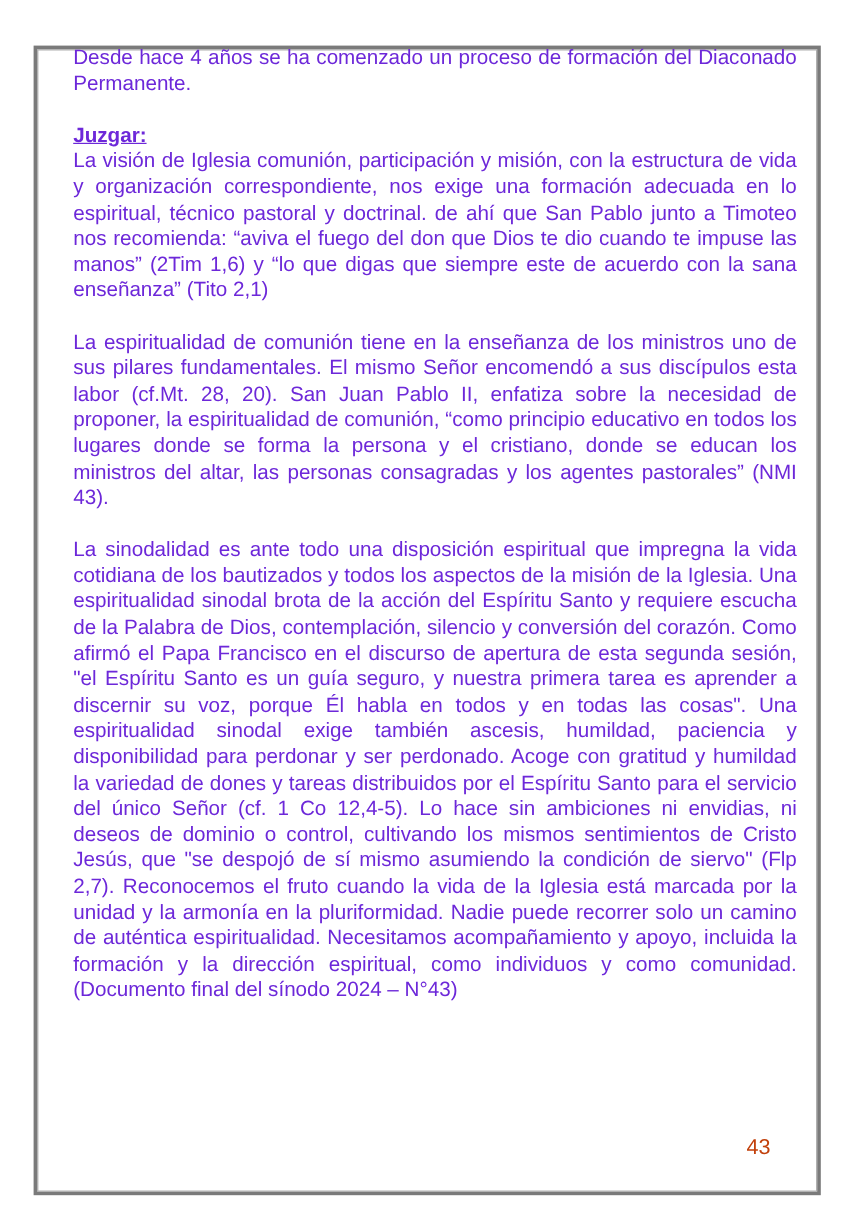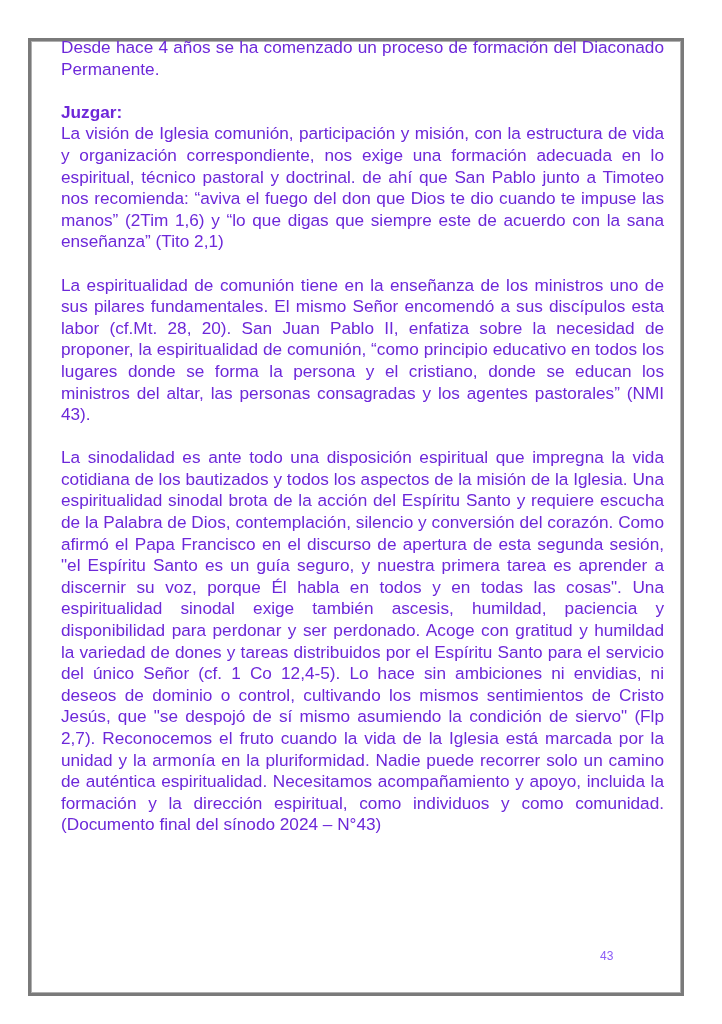--- a/index.html
+++ b/index.html
@@ -32,36 +32,37 @@
       font-size: 17.2px;
       line-height: 21.6px;
       color: #6d28d9;
       text-align: justify;
     }
     .content p {
       margin: 0 0 21.6px 0;
     }
     .content .heading {
       font-weight: bold;
+      text-decoration: underline;
       margin: 0;
       text-align: left;
     }
     .content p.after-heading {
       margin-top: 0;
     }
     .page-number {
       position: absolute;
       left: 600px;
       top: 946px;
       width: 64px;
-      text-align: left;
+      text-align: center;
       font-family: "Liberation Sans", sans-serif;
-      font-size: 12px;
+      font-size: 18px;
       line-height: 21.6px;
-      color: #8b5cf6;
+      color: #c2410c;
     }
   </style>
 </head>
 <body>
 
 <div class="page-frame"></div>
 
 <div class="content">
   <p>Desde hace 4 años se ha comenzado un proceso de formación del Diaconado Permanente.</p>
   <p class="heading">Juzgar:</p>

